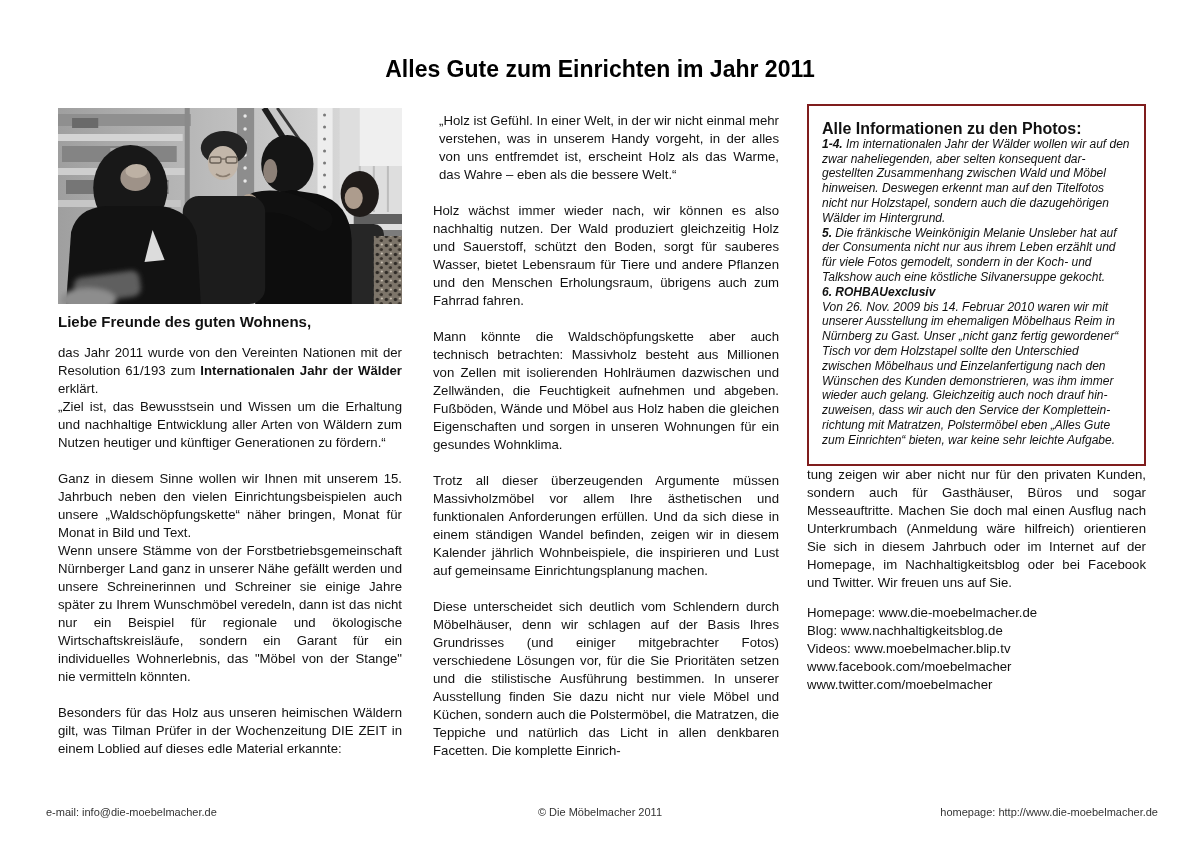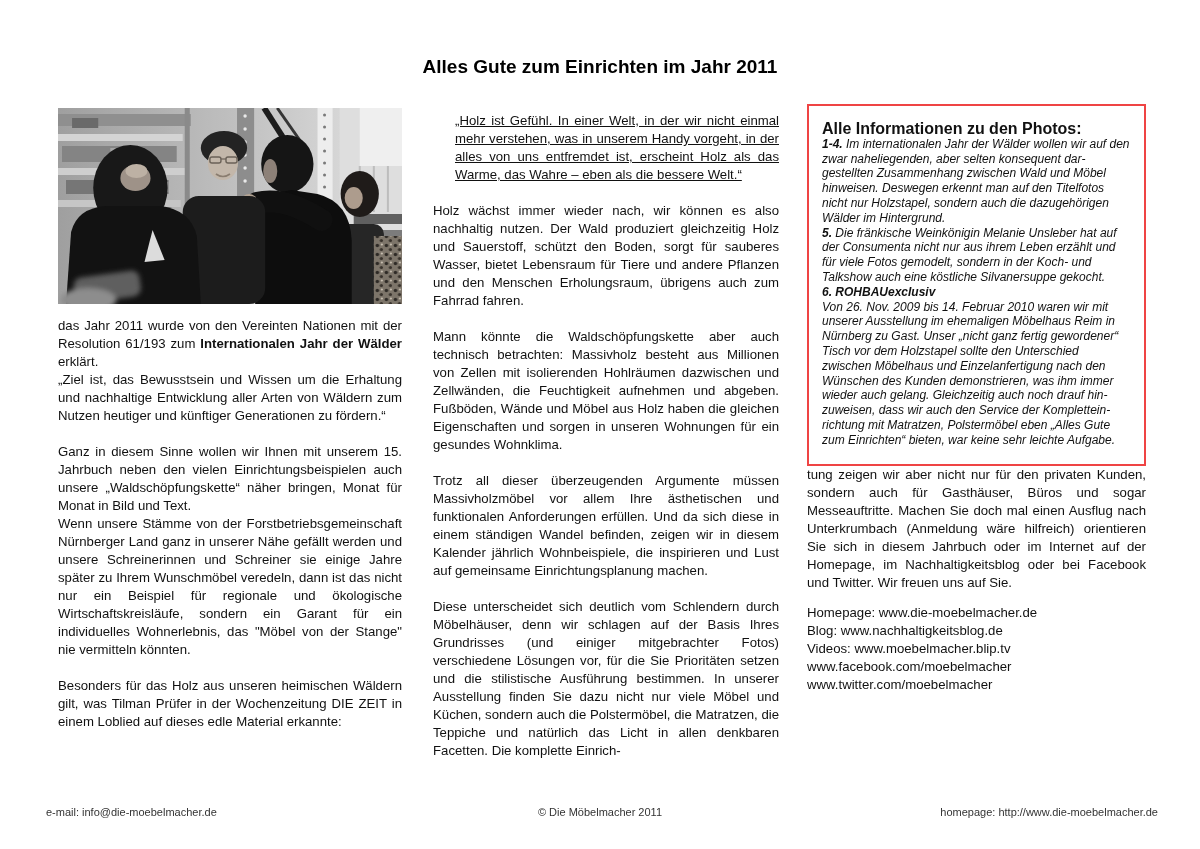--- a/index.html
+++ b/index.html
@@ -3,41 +3,41 @@
 <meta charset="utf-8">
 <style>
   html,body { margin:0; padding:0; background:#ffffff; }
   .page {
     position:relative; width:1200px; height:849px; background:#ffffff;
     font-family:"Liberation Sans", sans-serif; color:#111; overflow:hidden;
     -webkit-font-smoothing:antialiased;
   }
   .page-title {
     position:absolute; top:56px; left:0; width:100%;
-    text-align:center; font-size:19px; font-weight:bold; color:#000;
+    text-align:center; font-size:23px; font-weight:bold; color:#000;
     letter-spacing:0px;
   }
   .col { position:absolute; font-size:13.2px; line-height:18px; text-align:justify; hyphens:manual; }
   .col p { margin:0; }
   .col1 { left:58px;  top:108px; width:344px; }
   .col2 { left:433px; top:112px; width:346px; }
   .col3 { left:807px; top:104px; width:339px; }
 
   .photo-frame { width:344px; height:196px; display:block; background:#bdbdbd; }
   .photo-frame svg { display:block; }
 
   .greeting { font-weight:bold; font-size:15px; margin:9px 0 0 0; text-align:left; }
 
   .mt { margin-top:18px !important; }
   .mt-sm { margin-top:13px !important; }
   .quote-block { margin:18px 0 0 20px; }
   .quote-block.first { margin-top:10px; }
 
   .info-box {
-    border:2px solid #ef4444; padding:12px 14px 16px 13px;
+    border:2px solid #7f1d1d; padding:12px 14px 16px 13px;
     font-size:12px; line-height:14.8px; text-align:left;
   }
   .info-box-heading { font-size:16px; font-weight:bold; margin:4px 0 0 0; }
   .info-item { margin:15px 0 0 0;font-style:italic; }
   .info-item b { font-weight:bold; }
   .info-item-head { font-weight:bold; }
 
   .cont-para { margin-top:23px; }
   .links { margin-top:12px; text-align:left; }
   .links div { line-height:18px; }
@@ -163,32 +163,33 @@
           <polygon points="94,122 106,152 86,154" fill="#dcdcdc"></polygon>
         </g>
 
         <g filter="url(#blur2)">
           <rect x="16" y="166" width="66" height="26" rx="8" fill="#5f5f5f" transform="rotate(-8 49 179)"></rect>
           <ellipse cx="30" cy="192" rx="28" ry="12" fill="#8d8d8d"></ellipse>
         </g>
       </svg>
     </div>
 
+    <h2 class="greeting">Liebe Freunde des guten Wohnens,</h2>
 
     <p class="mt-sm"><span>das Jahr 2011 wurde von den Vereinten Nationen mit der Resolution 61/193 zum </span><strong>Internationalen Jahr der Wälder</strong><span> erklärt.</span></p>
 
     <p class="quote-block">„Ziel ist, das Bewusstsein und Wissen um die Erhaltung und nachhaltige Entwicklung aller Arten von Wäldern zum Nutzen heutiger und künftiger Generationen zu fördern.“</p>
 
     <p class="mt">Ganz in diesem Sinne wollen wir Ihnen mit unserem 15. Jahrbuch neben den vielen Einrichtungsbeispie­len auch unsere „Waldschöpfungskette“ näher brin­gen, Monat für Monat in Bild und Text.</p>
     <p>Wenn unsere Stämme von der Forstbetriebsgemein­schaft Nürnberger Land ganz in unserer Nähe gefällt werden und unsere Schreinerinnen und Schreiner sie einige Jahre später zu Ihrem Wunschmöbel ver­edeln, dann ist das nicht nur ein Beispiel für regio­nale und ökologische Wirtschaftskreisläufe, sondern ein Garant für ein individuelles Wohnerlebnis, das "Möbel von der Stange" nie vermitteln könnten.</p>
     <p class="mt">Besonders für das Holz aus unseren heimischen Wäldern gilt, was Tilman Prüfer in der Wochenzei­tung DIE ZEIT in einem Loblied auf dieses edle Material erkannte:</p>
   </div>
 
   <div class="col col2">
-    <p class="quote-block first" style="margin-top:0; margin-left:22px;text-decoration:underline;">„Holz ist Gefühl. In einer Welt, in der wir nicht einmal mehr verstehen, was in unserem Handy vorgeht, in der alles von uns entfremdet ist, erscheint Holz als das Warme, das Wahre – eben als die bessere Welt.“</p>
+    <p class="quote-block first" style="margin-top:0; margin-left:6px;">„Holz ist Gefühl. In einer Welt, in der wir nicht einmal mehr verstehen, was in unserem Handy vorgeht, in der alles von uns entfremdet ist, erscheint Holz als das Warme, das Wahre – eben als die bessere Welt.“</p>
     <p class="mt">Holz wächst immer wieder nach, wir können es also nachhaltig nutzen. Der Wald produziert gleichzeitig Holz und Sauerstoff, schützt den Boden, sorgt für sauberes Wasser, bietet Lebensraum für Tiere und andere Pflanzen und den Menschen Erholungs­raum, übrigens auch zum Fahrrad fahren.</p>
     <p class="mt">Mann könnte die Waldschöpfungskette aber auch technisch betrachten: Massivholz besteht aus Millio­nen von Zellen mit isolierenden Hohlräumen dazwi­schen und Zellwänden, die Feuchtigkeit aufnehmen und abgeben. Fußböden, Wände und Möbel aus Holz haben die gleichen Eigenschaften und sorgen in unseren Wohnungen für ein gesundes Wohnkli­ma.</p>
     <p class="mt">Trotz all dieser überzeugenden Argumente müssen Massivholzmöbel vor allem Ihre ästhetischen und funktionalen Anforderungen erfüllen. Und da sich diese in einem ständigen Wandel befinden, zeigen wir in diesem Kalender jährlich Wohnbeispiele, die inspirieren und Lust auf gemeinsame Einrichtungs­planung machen.</p>
     <p class="mt">Diese unterscheidet sich deutlich vom Schlendern durch Möbelhäuser, denn wir schlagen auf der Basis Ihres Grundrisses (und einiger mitgebrachter Fotos) verschiedene Lösungen vor, für die Sie Prioritäten setzen und die stilistische Ausführung bestimmen. In unserer Ausstellung finden Sie dazu nicht nur viele Möbel und Küchen, sondern auch die Polstermöbel, die Matratzen, die Teppiche und natürlich das Licht in allen denkbaren Facetten. Die komplette Einrich-</p>
   </div>
 
   <div class="col col3">
     <div class="info-box">
       <div class="info-box-heading">Alle Informationen zu den Photos:</div>
       <p class="info-item"><b>1-4.</b><span> Im internationalen Jahr der Wälder wollen wir auf den zwar naheliegenden, aber selten konsequent dar­gestellten Zusammenhang zwischen Wald und Möbel hinweisen. Deswegen erkennt man auf den Titelfotos nicht nur Holzstapel, sondern auch die dazugehörigen Wälder im Hintergrund.</span></p>

